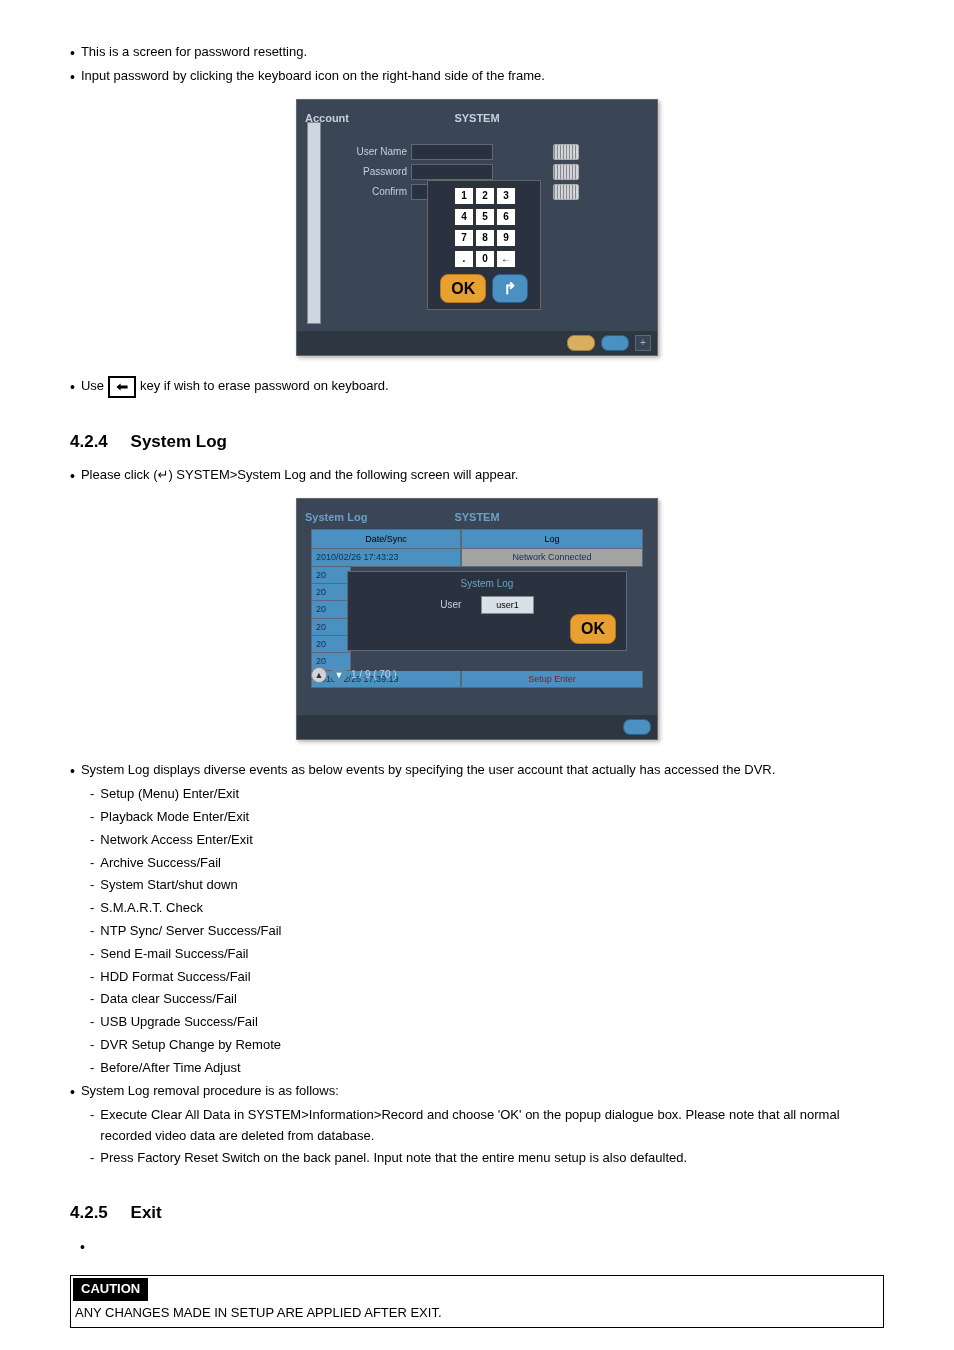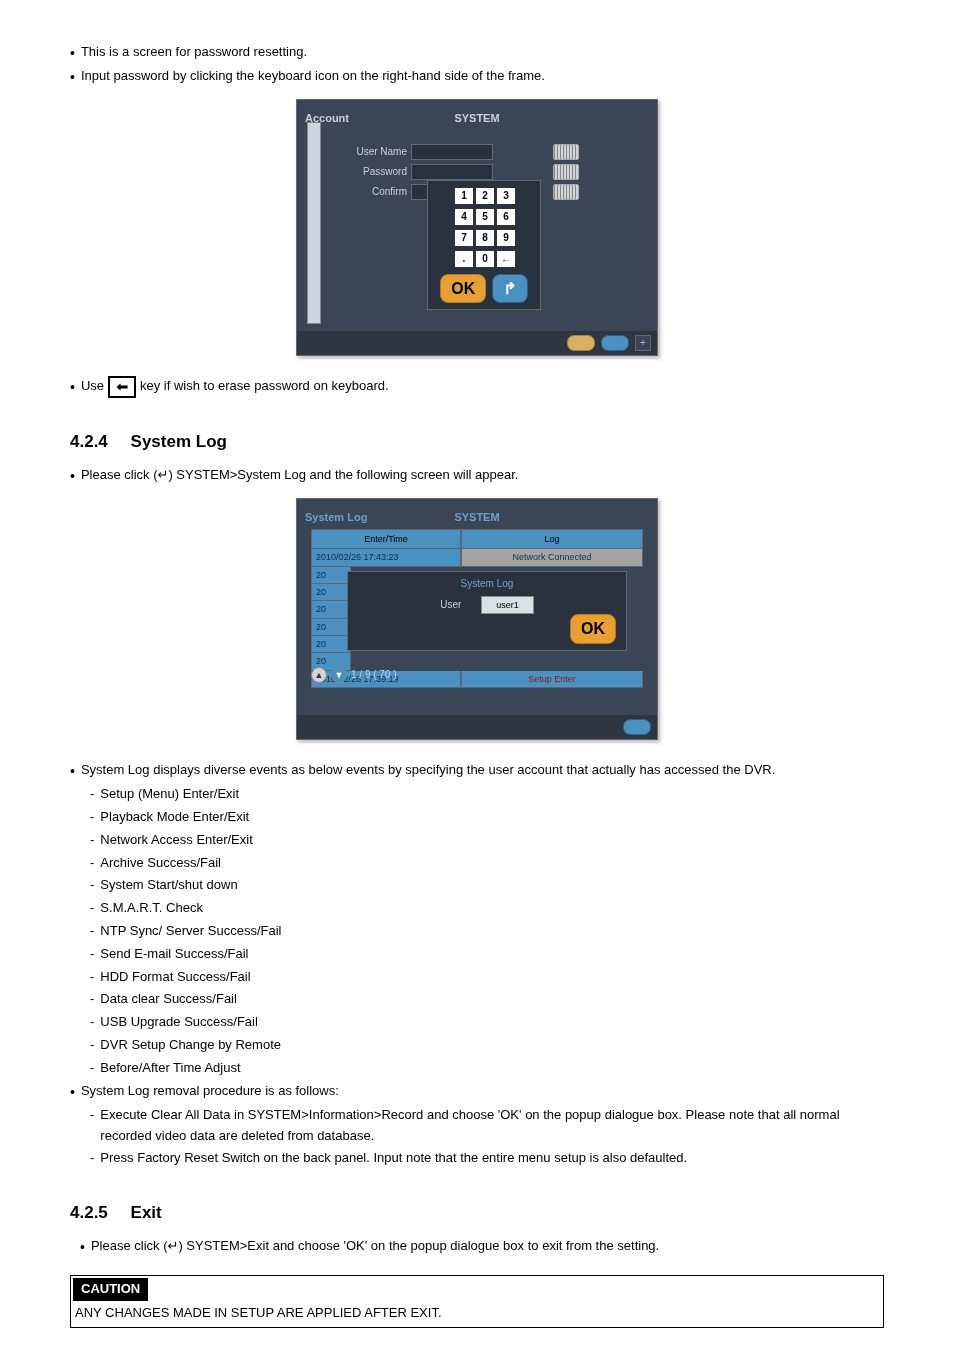--- a/index.html
+++ b/index.html
@@ -256,21 +256,21 @@
   <span>Please click (↵) SYSTEM&gt;System Log and the following screen will appear.</span>
 </div>
 
 <div class="ui-box ui-box-2">
   <div class="ui-header">
     <span class="ui-header-left" style="color:#6aa0c8">System Log</span>
     <span class="ui-header-center" style="color:#6aa0c8">SYSTEM</span>
   </div>
   <div class="log-table">
     <div class="log-head-row">
-      <div class="log-cell log-cell-h1">Enter/Time</div>
+      <div class="log-cell log-cell-h1">Date/Sync</div>
       <div class="log-cell log-cell-h2">Log</div>
     </div>
     <div class="log-data-row">
       <div class="log-dcell log-dc1" style="background:#4a90c0;color:#103050">2010/02/26 17:43:23</div>
       <div class="log-dcell log-dc2" style="background:#a3a3a3;color:#103050">Network Connected</div>
     </div>
     <div class="log-data-row short-row">
         <div class="log-dcell log-dc1" style="background:#4a90c0;color:#103050">20</div>
       </div>
     <div class="log-data-row short-row">
@@ -385,19 +385,18 @@
     </div>
   </div>
 
 <h3>
   <span class="section-num">4.2.5</span>
   <span>Exit</span>
 </h3>
 
 <div class="bullet-line" style="margin-left:10px">
   <span class="dot">•</span>
-  <span>Please click (↵) SYSTEM&gt;Exit and choose 'OK' on the popup dialogue box to exit from the setting.</span>
 </div>
 
 <div class="caution-box">
   <span class="caution-label">CAUTION</span>
   <div class="caution-text">ANY CHANGES MADE IN SETUP ARE APPLIED AFTER EXIT.</div>
 </div>
 
 </body></html>

